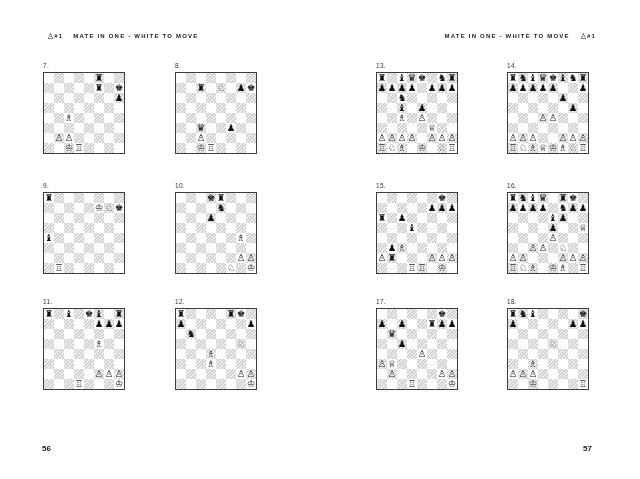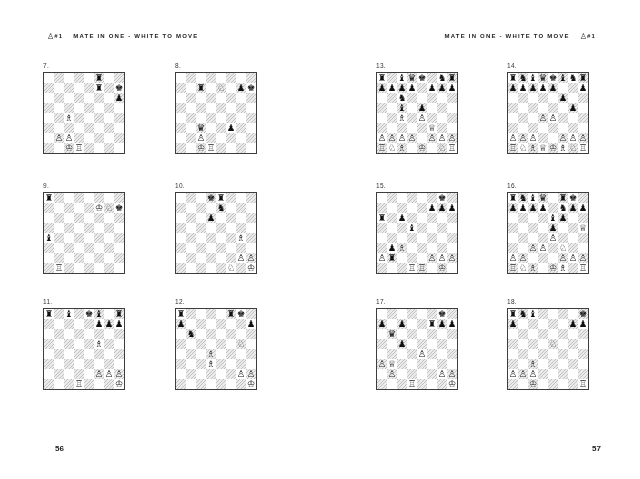--- a/index.html
+++ b/index.html
@@ -27,22 +27,22 @@
   .sq.dark{
     background:repeating-linear-gradient(135deg,#c2c2c2 0px,#c2c2c2 0.8px,#ebebeb 0.8px,#ebebeb 2.5px);
   }
   .pc{
     font-family:"DejaVu Sans",sans-serif;font-size:9.5px;line-height:10px;color:#101010;
   }
   .pc.w{
     text-shadow:0 0 1px #fff,0 0 1px #fff,0 0 2px #fff,0 0 2px #fff;
   }
   .page-number{position:absolute;top:444px;font-size:8px;font-weight:bold;color:#222;}
-  .page-number.pl{left:55px;}
-  .page-number.pr{right:39px;}
+  .page-number.pl{left:42px;}
+  .page-number.pr{right:48px;}
 </style>
 </head>
 <body>
 
 <div class="page-header hl">
   <span class="pawn">♙</span><span>#1</span><span class="hdr-gap"></span><span>MATE IN ONE - WHITE TO MOVE</span>
 </div>
 
 <div class="page-header hr">
   <span>MATE IN ONE - WHITE TO MOVE</span><span class="hdr-gap"></span><span class="pawn">♙</span><span>#1</span>

